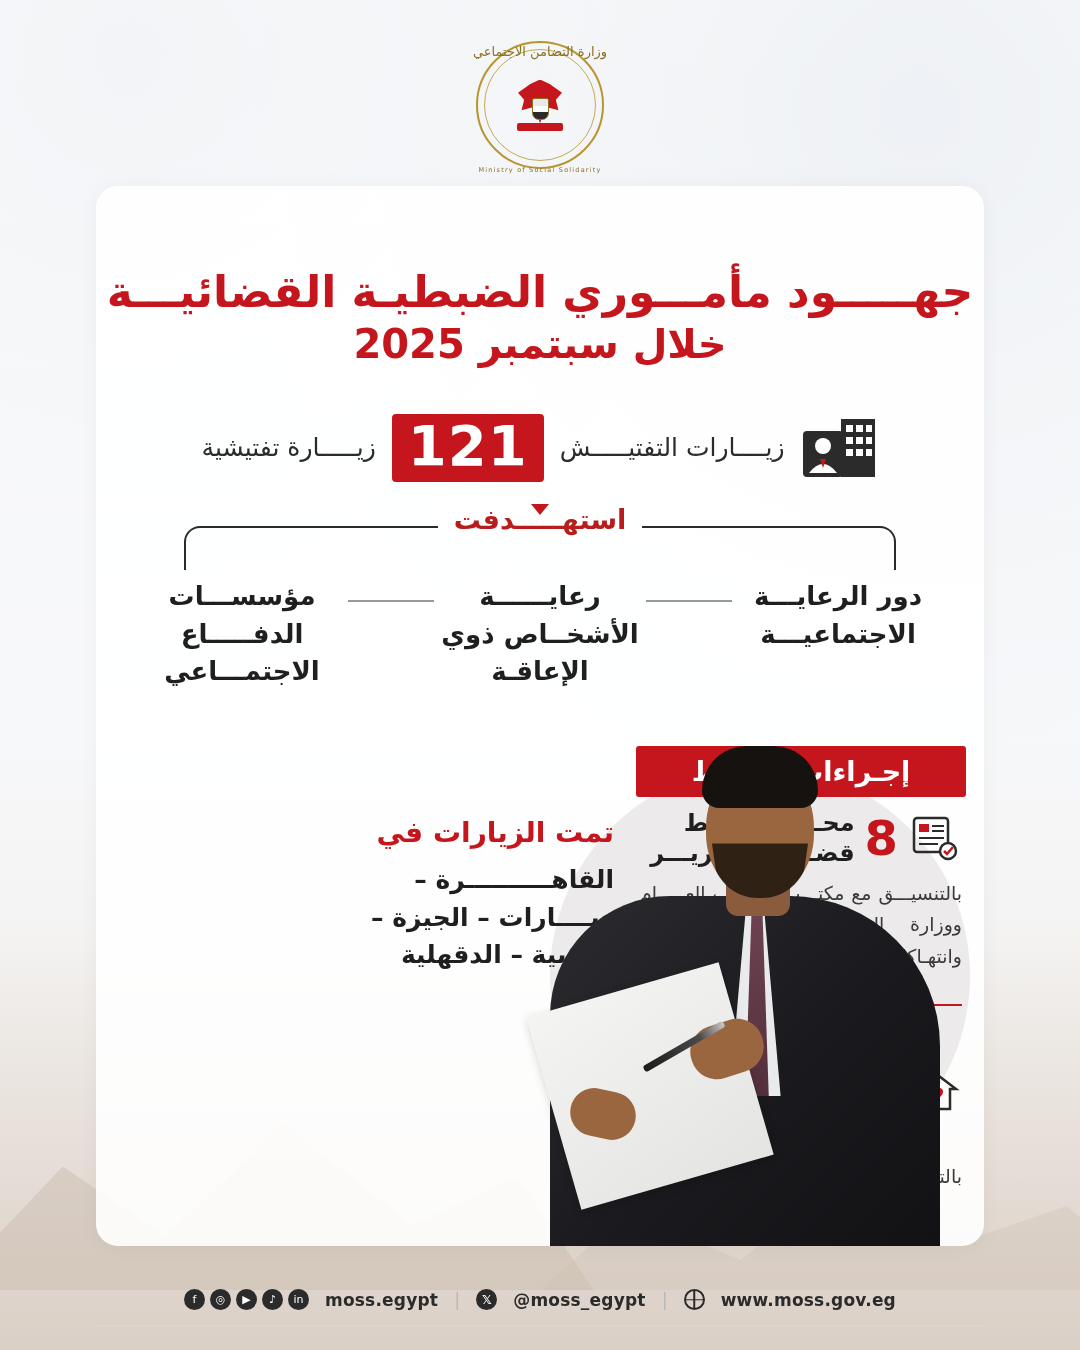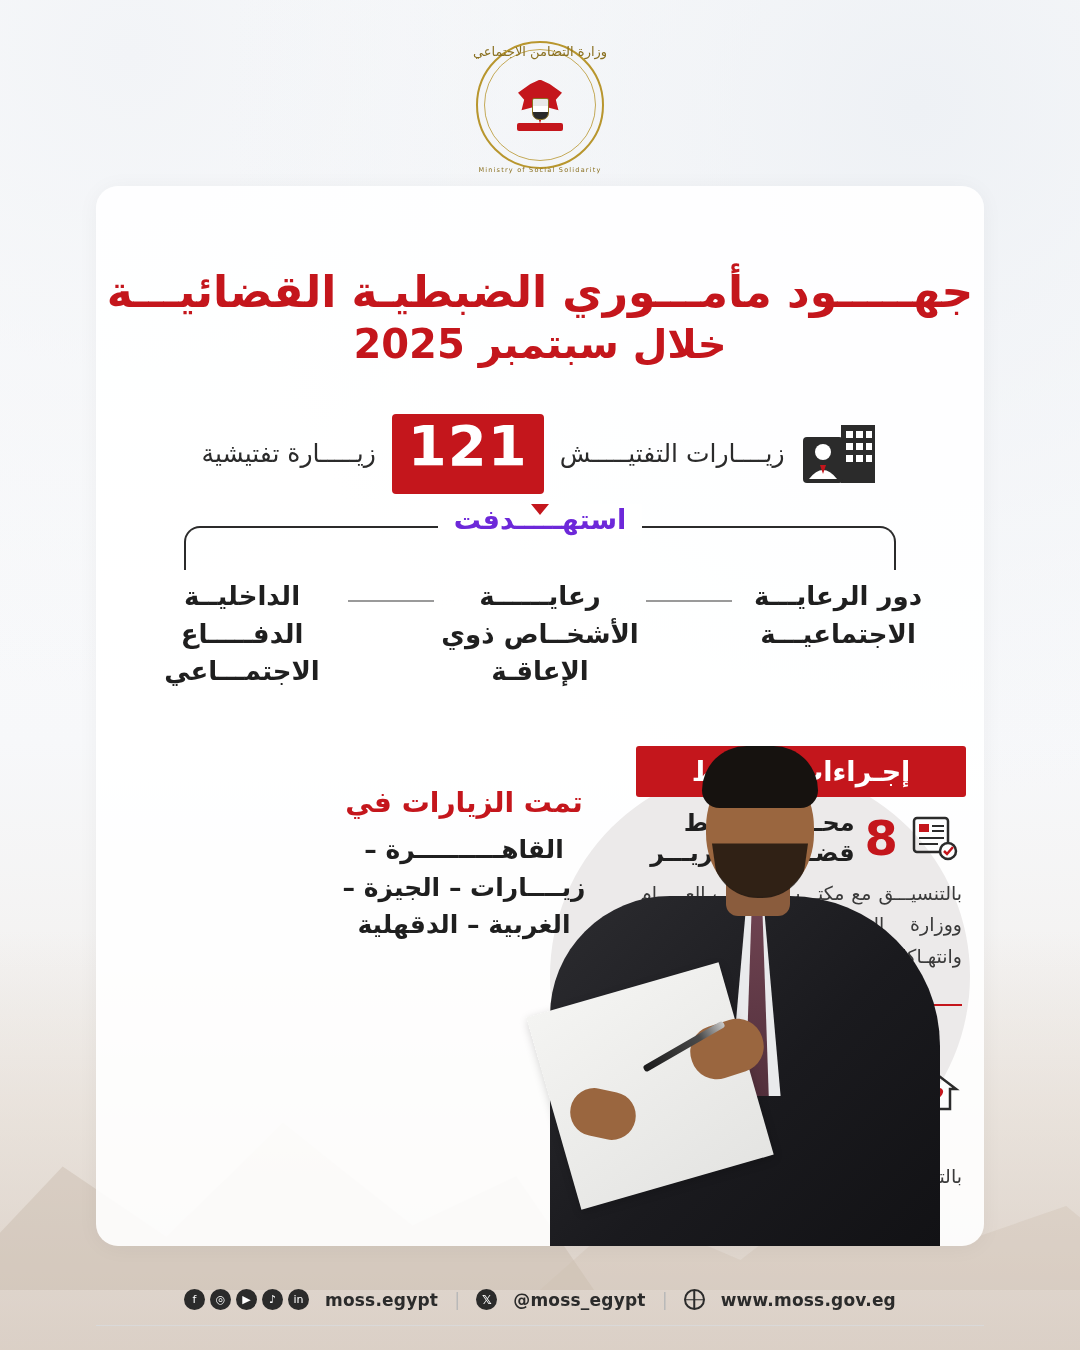--- a/index.html
+++ b/index.html
@@ -161,41 +161,41 @@
     font-weight: normal;
     line-height: 1.15;
     text-align: center;
   }
   .visits-number {
     background: #c4161c;
     color: #ffffff;
     font-size: 56px;
     font-weight: bold;
     line-height: 1;
-    padding: 4px 16px 20px;
+    padding: 4px 16px 8px;
     border-radius: 4px;
     letter-spacing: 1px;
   }
   .visits-unit {
     color: #2b2b2b;
     font-size: 25px;
     font-weight: normal;
     line-height: 1.15;
     text-align: right;
   }
 
   
   .targeted-head {
     position: absolute;
     top: 318px; left: 0; right: 0;
     text-align: center;
   }
   .targeted-head .word {
     display: inline-block;
-    color: #6d28d9;
+    color: #b91c1c;
     font-size: 27px;
     font-weight: bold;
     padding: 0 16px;
     background: #ffffff;
     position: relative;
     z-index: 2;
   }
   .targeted-bracket {
     position: absolute;
     top: 340px;
@@ -293,23 +293,23 @@
   .proc-divider {
     position: absolute;
     top: 818px; right: 22px;
     width: 322px;
     border-top: 2px solid #c4161c;
   }
 
   
   .cities {
     position: absolute;
-    top: 600px; right: 370px;
+    top: 630px; right: 370px;
     width: 300px;
-    text-align: center;
+    text-align: right;
     direction: rtl;
   }
   .cities-title {
     color: #c4161c;
     font-size: 28px;
     font-weight: bold;
     margin-bottom: 12px;
   }
   .cities-list {
     color: #1f1f1f;
@@ -504,21 +504,21 @@
     <div class="targeted-head">
       <span class="word">استهـــــدفت</span>
     </div>
     <div class="targeted-arrow"></div>
 
     <div class="targets">
       <div class="target-col">دور الرعايـــة الاجتماعيـــة</div>
       <div class="target-sep"></div>
       <div class="target-col">رعايــــــة الأشخــاص ذوي الإعاقـة</div>
       <div class="target-sep"></div>
-      <div class="target-col">الداخليــة الدفـــــاع الاجتمـــاعي</div>
+      <div class="target-col">مؤسســـات الدفـــــاع الاجتمـــاعي</div>
     </div>
 
     <div class="proc-title">إجـراءات الضـبط</div>
 
     <div class="proc-block proc-1">
       <div class="proc-head">
         <div class="proc-icon">
           <svg viewBox="0 0 54 46" width="54" height="46" aria-hidden="true">
             <rect x="6" y="3" width="34" height="34" rx="3" fill="none" stroke="#2b2b2b" stroke-width="2.5"></rect>
             <rect x="11" y="9" width="10" height="8" fill="#c4161c"></rect>

